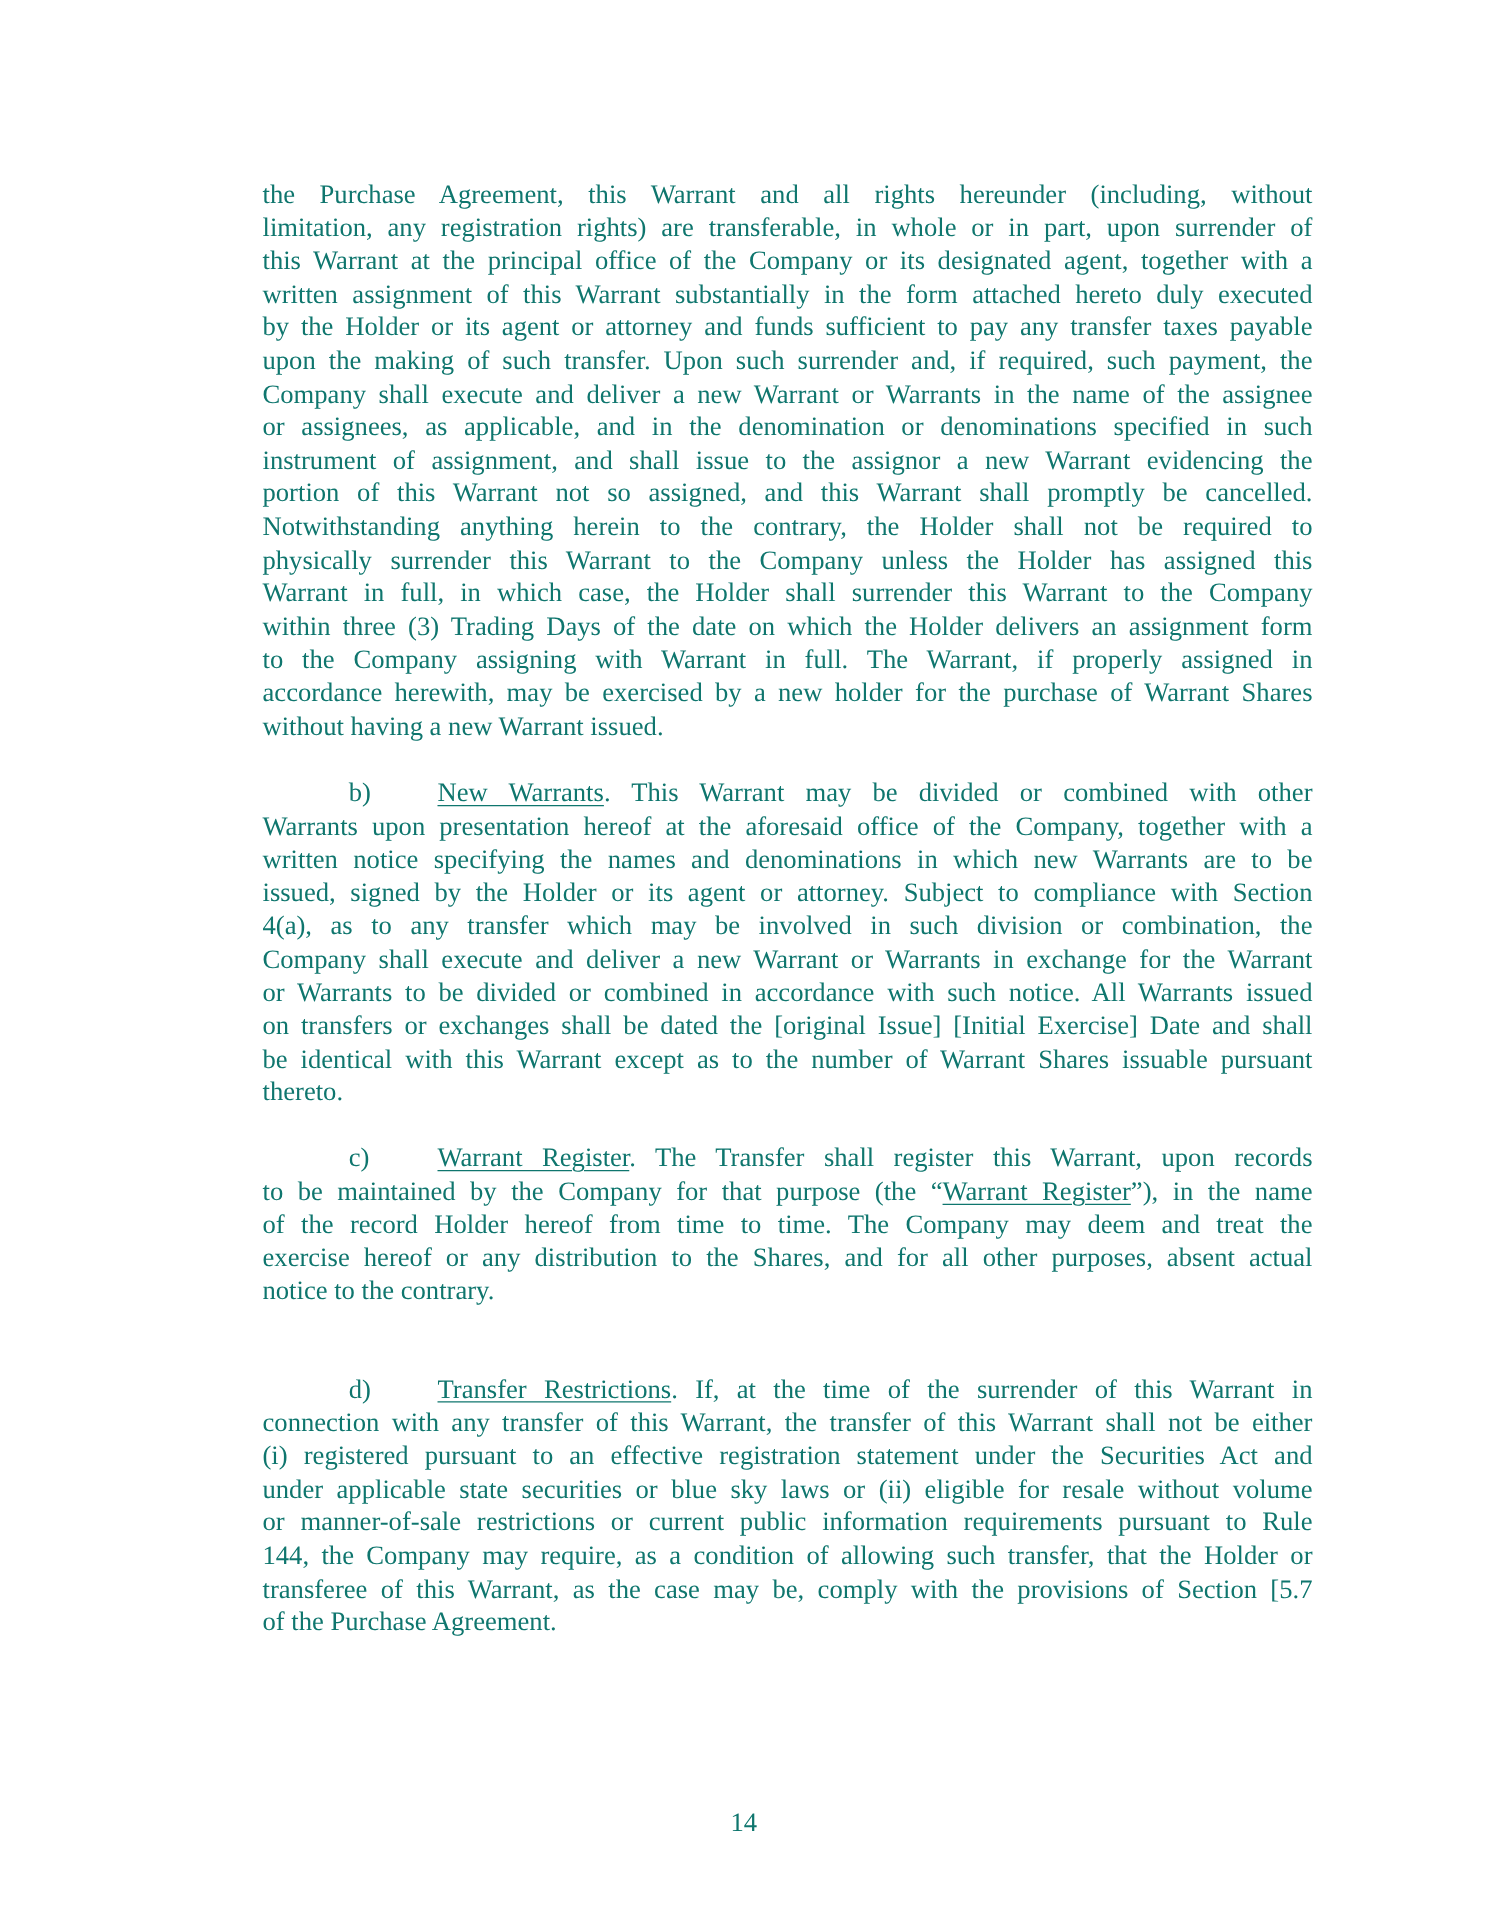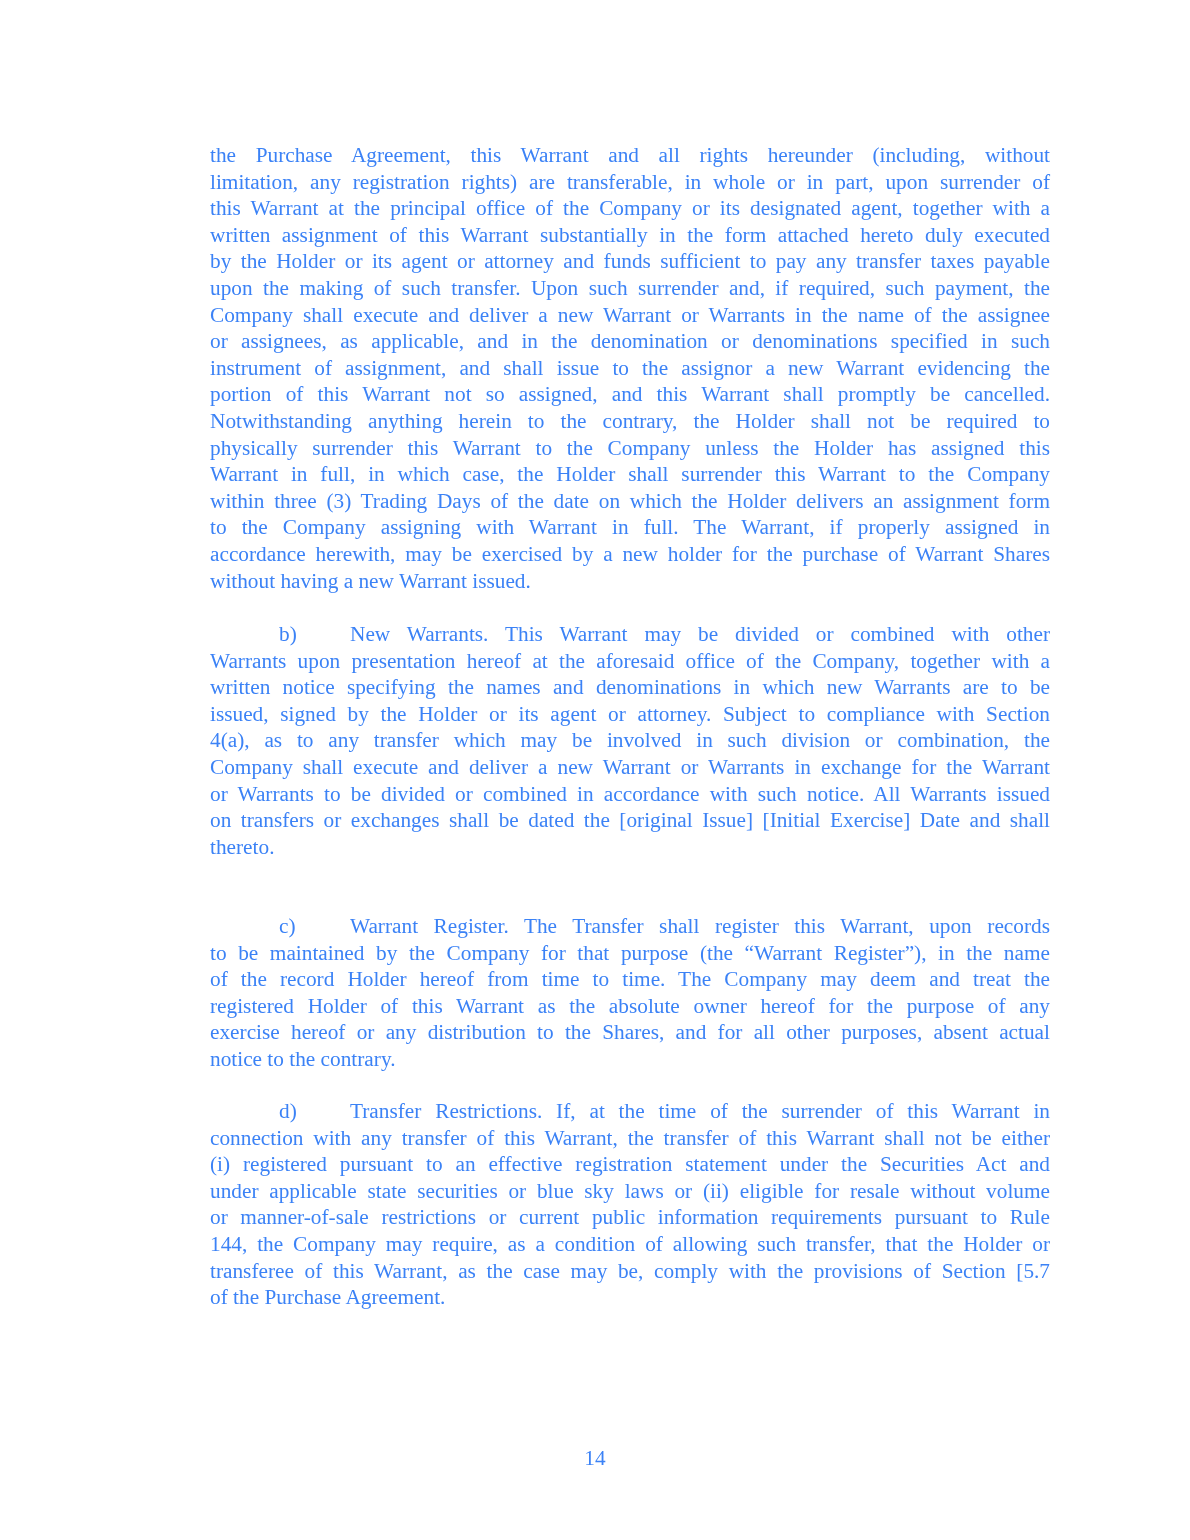--- a/index.html
+++ b/index.html
@@ -1,30 +1,30 @@
 <!DOCTYPE html>
 <html><head>
 <meta charset="utf-8">
 <style>
   html, body { margin: 0; padding: 0; background: #ffffff; }
   body { width: 1190px; height: 1540px; position: relative; overflow: hidden; }
   .page {
     position: absolute; left: 0; top: 0; width: 1190px; height: 1504px;
-    background: #ffffff; color: #3b82f6;
+    background: #ffffff; color: #0f766e;
     font-family: "Liberation Serif", "DejaVu Serif", serif;
     font-size: 21.3px;
   }
   .para { position: absolute; left: 210px; width: 840px; }
   .line {
     display: block; height: 26.6px; line-height: 26.6px; white-space: nowrap;
     text-align: justify; text-align-last: justify;
   }
   .line.last { text-align-last: left; }
   .num { display: inline-block; width: 140px; text-indent: 69px; }
-  .ul { text-decoration-thickness: 1px; text-underline-offset: 3px; margin-top: 40px; }
+  .ul { text-decoration: underline; text-decoration-thickness: 1px; text-underline-offset: 3px; margin-top: 40px; }
   .footer { position: absolute; left: 0; width: 1190px; top: 1445px; text-align: center; line-height: 26px; }
 </style>
 </head>
 <body>
 
 <div class="page">
 
   <div class="para" style="top:142px;">
     <span class="line">the Purchase Agreement, this Warrant and all rights hereunder (including, without</span>
     <span class="line">limitation, any registration rights) are transferable, in whole or in part, upon surrender of</span>
@@ -47,28 +47,28 @@
 
   <div class="para" style="top:621px;">
     <span class="line"><span class="num">b)</span><span class="ul">New Warrants</span><span>. This Warrant may be divided or combined with other</span></span>
     <span class="line">Warrants upon presentation hereof at the aforesaid office of the Company, together with a</span>
     <span class="line">written notice specifying the names and denominations in which new Warrants are to be</span>
     <span class="line">issued, signed by the Holder or its agent or attorney.  Subject to compliance with Section</span>
     <span class="line">4(a), as to any transfer which may be involved in such division or combination, the</span>
     <span class="line">Company shall execute and deliver a new Warrant or Warrants in exchange for the Warrant</span>
     <span class="line">or Warrants to be divided or combined in accordance with such notice. All Warrants issued</span>
     <span class="line">on transfers or exchanges shall be dated the [original Issue] [Initial Exercise] Date and shall</span>
+    <span class="line">be identical with this Warrant except as to the number of Warrant Shares issuable pursuant</span>
     <span class="line last">thereto.</span>
   </div>
 
   <div class="para" style="top:913px;">
     <span class="line"><span class="num">c)</span><span class="ul">Warrant Register</span><span>. The Transfer shall register this Warrant, upon records</span></span>
     <span class="line"><span>to be maintained by the Company for that purpose (the “</span><span class="ul">Warrant Register</span><span>”), in the name</span></span>
     <span class="line">of the record Holder hereof from time to time.  The Company may deem and treat the</span>
-    <span class="line">registered Holder of this Warrant as the absolute owner hereof for the purpose of any</span>
     <span class="line">exercise hereof or any distribution to the Shares, and for all other purposes, absent actual</span>
     <span class="line last">notice to the contrary.</span>
   </div>
 
   <div class="para" style="top:1098px;">
     <span class="line"><span class="num">d)</span><span class="ul">Transfer Restrictions</span><span>. If, at the time of the surrender of this Warrant in</span></span>
     <span class="line">connection with any transfer of this Warrant, the transfer of this Warrant shall not be either</span>
     <span class="line">(i) registered pursuant to an effective registration statement under the Securities Act and</span>
     <span class="line">under applicable state securities or blue sky laws or (ii) eligible for resale without volume</span>
     <span class="line">or manner-of-sale restrictions or current public information requirements pursuant to Rule</span>

